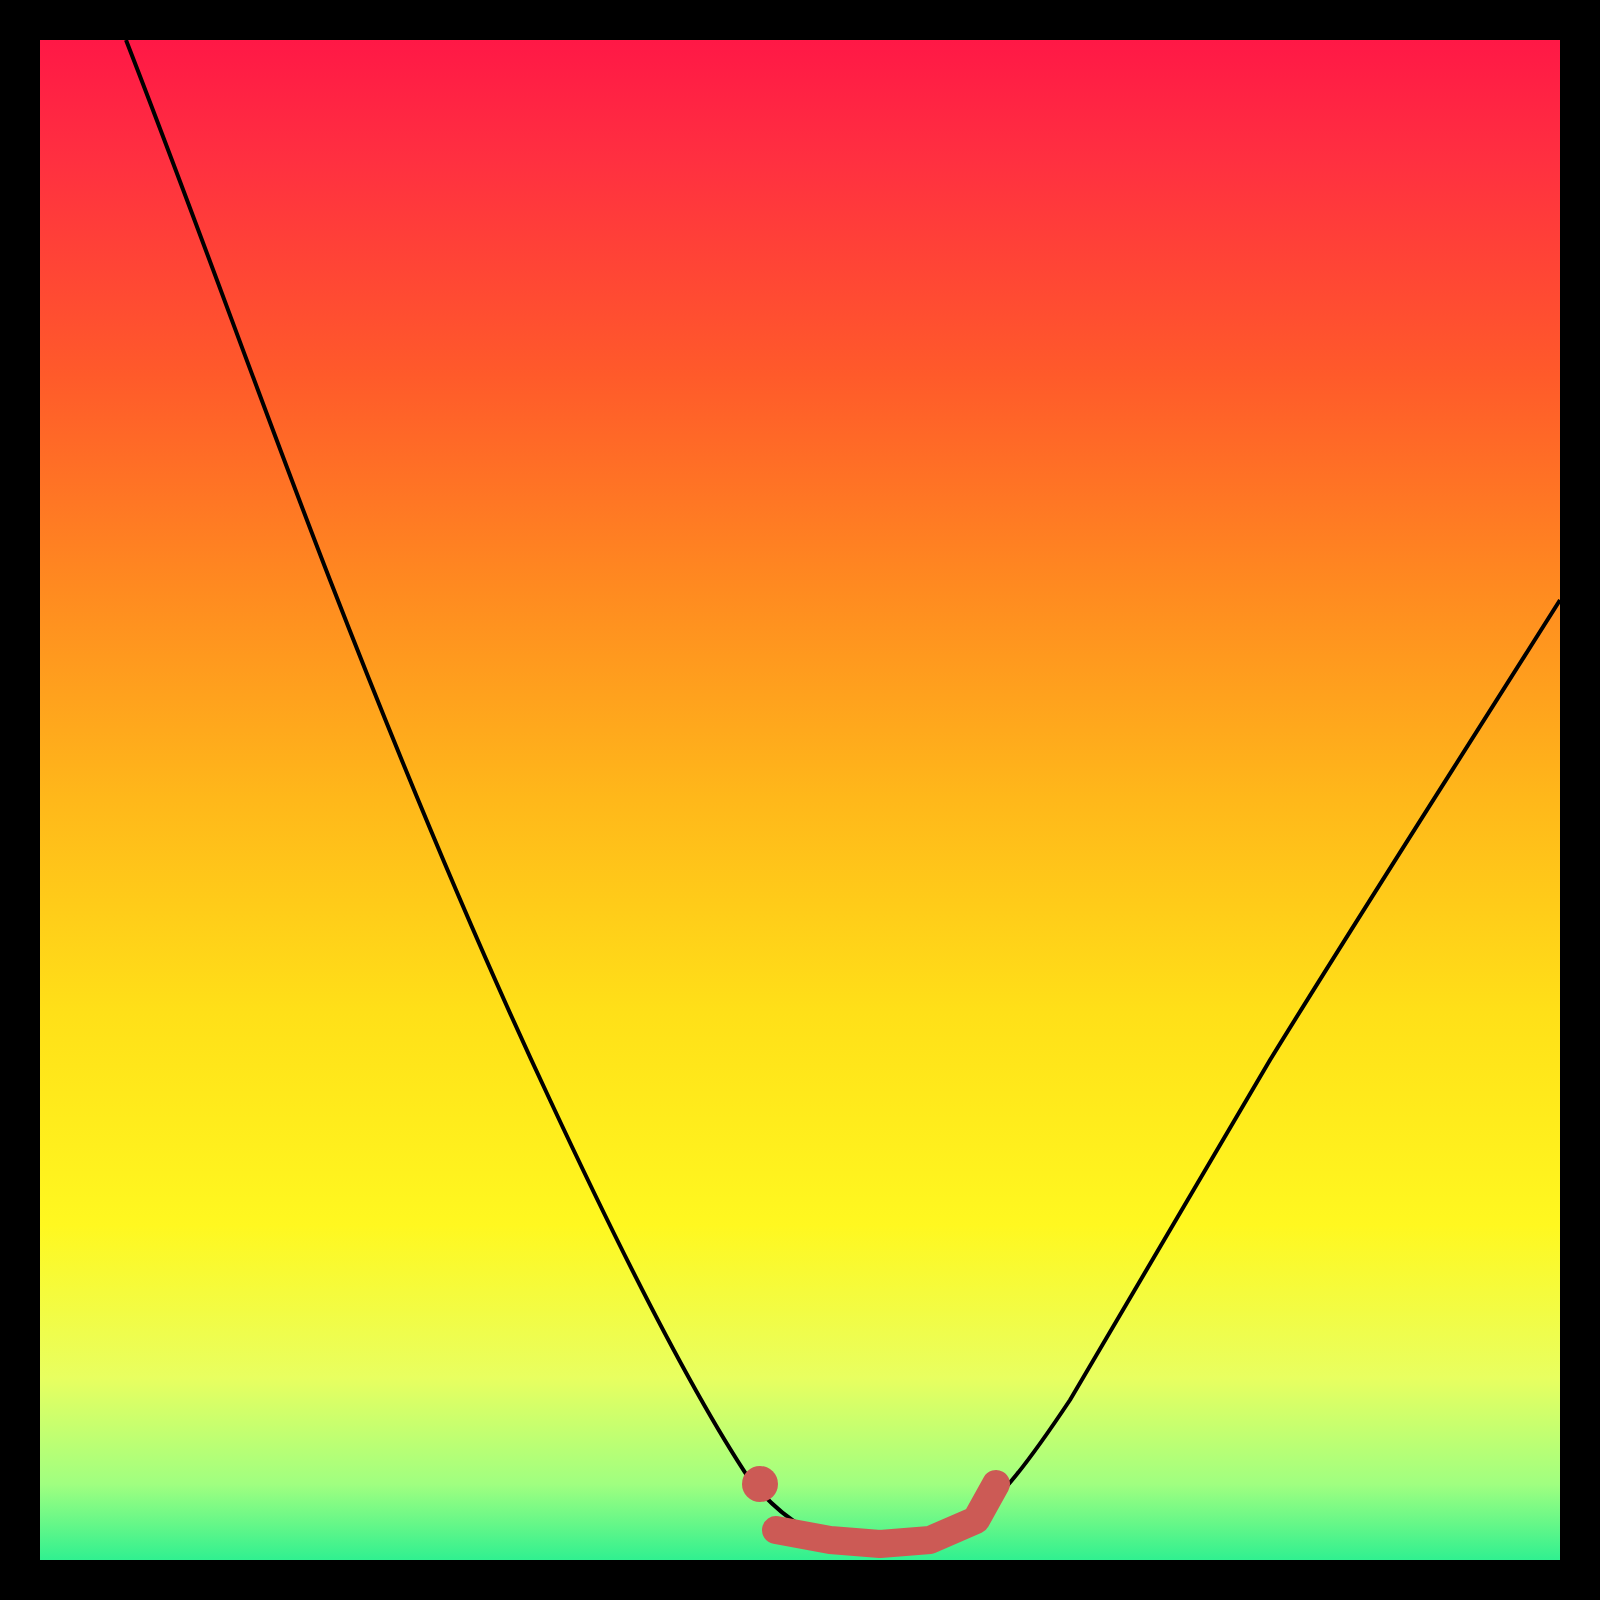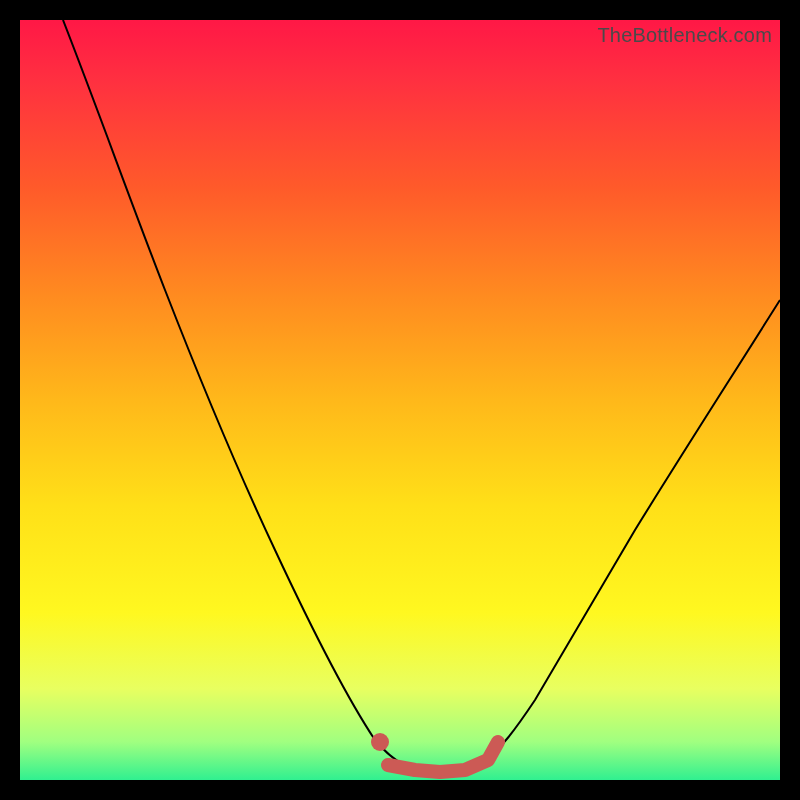--- a/index.html
+++ b/index.html
@@ -53,21 +53,20 @@
   }
   .marker-dot {
     fill: #cc5a55;
   }
 </style>
 </head>
 <body>
 
 <div class="border-frame">
   <div class="plot-area">
-    <div class="watermark">TheBottleneck.com</div>
     <svg class="curve" viewBox="0 0 760 760">
 
       <path class="curve-line" d="M 43 0
            C 80 95, 110 180, 145 270
            C 180 360, 215 445, 255 530
            C 290 605, 325 675, 355 720
            C 370 738, 385 748, 400 750
            C 420 752, 445 750, 465 740
            C 480 730, 495 710, 515 680
            C 545 630, 580 570, 615 510

